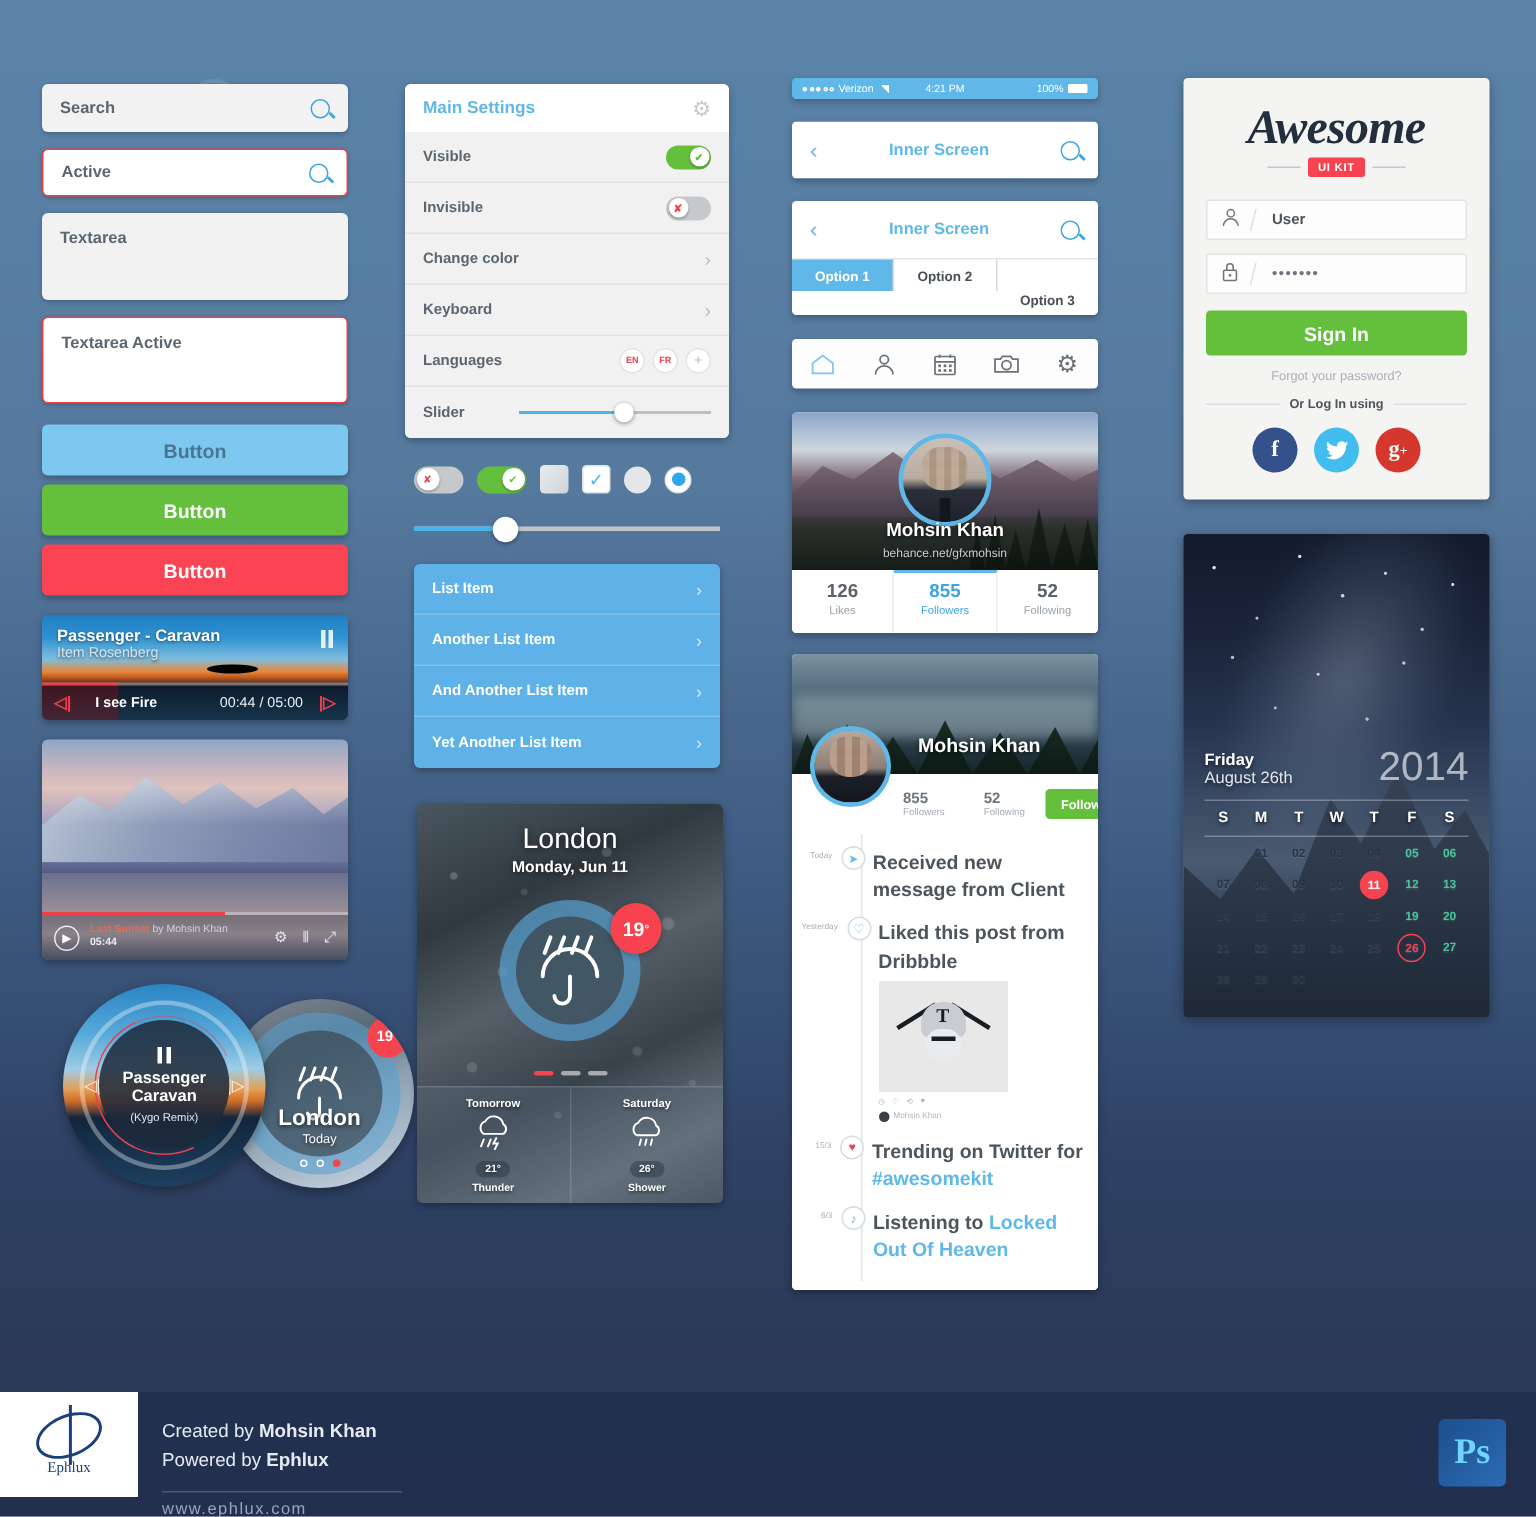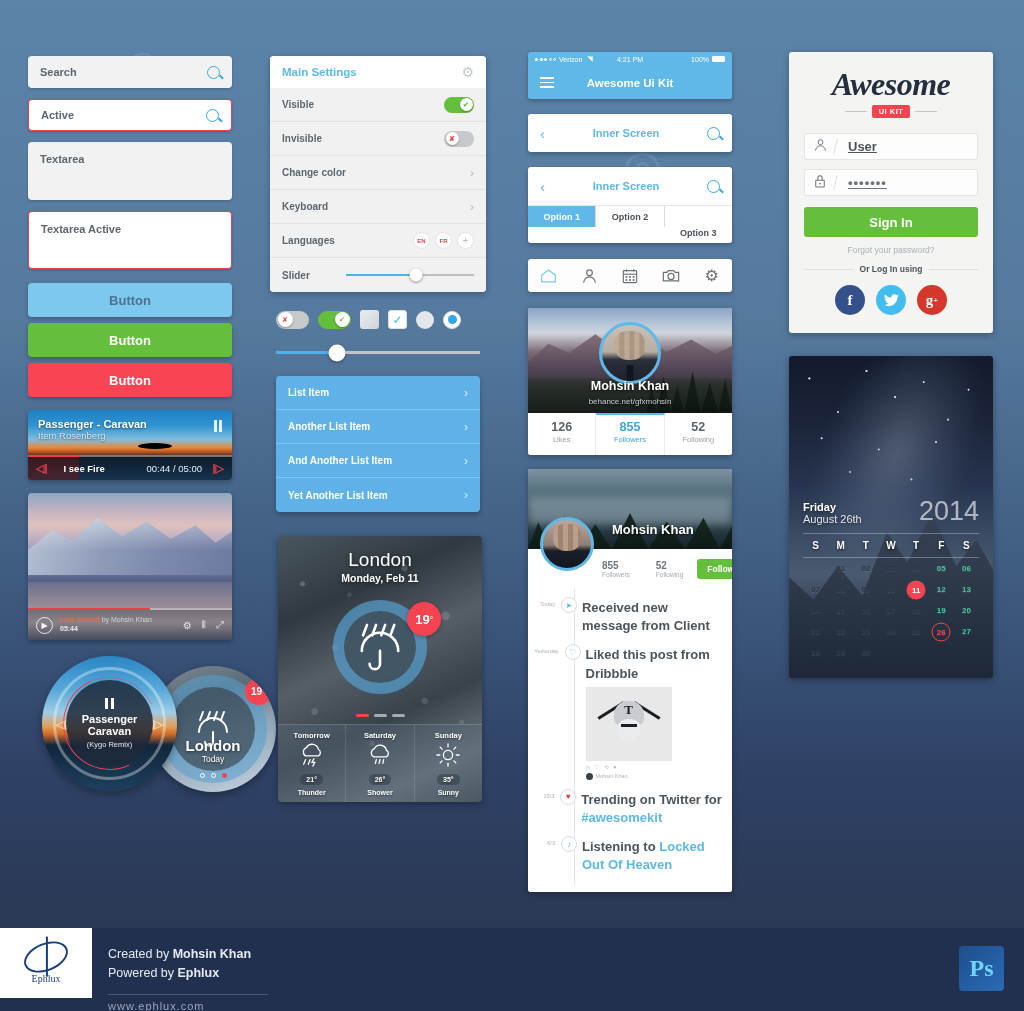--- a/index.html
+++ b/index.html
@@ -314,21 +314,21 @@
   .logo .aw { font-family:"Liberation Serif", serif; font-style:italic; font-weight:bold;
               font-size:32px; color:#232f3e; letter-spacing:-.5px; }
   .logo .sub { display:flex; align-items:center; justify-content:center; gap:5px; margin-top:2px; }
   .logo .sub .ln { width:22px; height:1px; background:#c3c8cd; display:block; position:relative; }
   .logo .sub .bg { background:#f6434f; color:#fff; font-size:7.5px; font-weight:bold; padding:2px 7px;
                    border-radius:2px; letter-spacing:.5px; }
   .lg-fld { height:27px; background:#fdfdfd; border:1px solid #e4e4e2; border-radius:2px;
             display:flex; align-items:center; margin-top:9px; }
   .lg-ic { width:30px; text-align:center; color:#6e757c; font-size:12px; }
   .lg-div { width:1px; height:15px; background:#e0e0de; transform:skewX(-14deg); }
-  .lg-val { padding-left:12px; font-size:13px; font-weight:bold; color:#4c545c;text-decoration:underline; }
+  .lg-val { padding-left:12px; font-size:10px; font-weight:bold; color:#4c545c; }
   .lg-val.pw { letter-spacing:1px; color:#6e757c; }
   .signin { width:100%; height:30px; background:#64bf3c; color:#fff; border:none; border-radius:3px;
             font-size:13px; font-weight:bold; margin-top:11px; font-family:inherit; cursor:pointer; }
   .forgot { text-align:center; font-size:8.5px; color:#a8b0b8; margin-top:8px; }
   .orline { display:flex; align-items:center; gap:7px; margin-top:9px; }
   .orline .ln { flex:1; height:1px; background:#dcdfe2; }
   .orline .tx { font-size:8.5px; font-weight:bold; color:#4c545c; }
   .socials { display:flex; justify-content:center; gap:11px; margin-top:11px; }
   .soc { width:30px; height:30px; border-radius:50%; display:flex; align-items:center; justify-content:center;
          color:#fff; font-weight:bold; font-size:15px; font-family:"Liberation Serif", serif; }
@@ -602,21 +602,21 @@
       <div class="list-item">
         <span>Yet Another List Item</span>
         <span class="chev2">›</span>
       </div>
     </div>
 
     <div class="weather" style="margin-top:24px; margin-left:8px;">
       <div class="drops"></div>
       <div class="w-head">
         <div class="w-city">London</div>
-        <div class="w-date">Monday, Feb 11</div>
+        <div class="w-date">Monday, Jun 11</div>
       </div>
       <div class="w-circ">
         <div class="inner">
           <svg width="52" height="56" viewBox="0 0 40 42">
             <g stroke="#fff" stroke-width="2" fill="none" stroke-linecap="round">
               <line x1="10" y1="4" x2="7" y2="12"></line>
                 <line x1="17" y1="4" x2="14" y2="12"></line>
               <line x1="24" y1="4" x2="21" y2="12"></line>
                 <line x1="31" y1="4" x2="28" y2="12"></line>
               <path d="M6 24 A14 14 0 0 1 34 24"></path>
@@ -658,68 +658,40 @@
               <path d="M8 15 a5 5 0 0 1 1-9 a7 7 0 0 1 13 2 a4 4 0 0 1 0 7 z"></path>
               <line x1="11" y1="18" x2="10" y2="22"></line>
                   <line x1="15" y1="18" x2="14" y2="22"></line>
               <line x1="19" y1="18" x2="18" y2="22"></line>
                 </g>
               </svg>
           </div>
           <div class="tp">26°</div>
           <div class="cd">Shower</div>
         </div>
-        <div class="w-day">
-          <div class="dn">Sunday</div>
-          <div class="ic">
-            <svg width="26" height="24" viewBox="0 0 26 26">
-                <g stroke="#fff" stroke-width="1.4" fill="none" stroke-linecap="round">
-              <circle cx="13" cy="13" r="5"></circle>
-              <line x1="13" y1="1" x2="13" y2="4"></line>
-                  <line x1="13" y1="22" x2="13" y2="25"></line>
-              <line x1="1" y1="13" x2="4" y2="13"></line>
-                  <line x1="22" y1="13" x2="25" y2="13"></line>
-              <line x1="4.5" y1="4.5" x2="6.6" y2="6.6"></line>
-                  <line x1="19.4" y1="19.4" x2="21.5" y2="21.5"></line>
-              <line x1="21.5" y1="4.5" x2="19.4" y2="6.6"></line>
-                  <line x1="6.6" y1="19.4" x2="4.5" y2="21.5"></line>
-                </g>
-              </svg>
-          </div>
-          <div class="tp">35°</div>
-          <div class="cd">Sunny</div>
-        </div>
       </div>
     </div>
   </div>
 
   <div class="col" style="left:528px; top:52px;">
 
     <div class="phone">
       <div class="statusbar" style="position:relative;">
         <span class="sb-dots">
           <i></i>
             <i></i>
             <i></i>
             <i class="hollow"></i>
             <i class="hollow"></i>
           </span>
         <span>Verizon</span>
         <span style="margin-left:5px">◥</span>
         <span class="sb-time">4:21 PM</span>
         <span style="margin-left:auto">100%</span>
         <span style="margin-left:3px; width:13px; height:6px; border:1px solid #fff; border-radius:1px; background:#fff;"></span>
-      </div>
-      <div class="navbar">
-        <span class="burger">
-            <i></i>
-            <i></i>
-            <i></i>
-          </span>
-        <span>Awesome Ui Kit</span>
       </div>
     </div>
 
     <div class="phone" style="margin-top:15px;">
       <div class="inner-bar">
         <span class="back">‹</span>
         <span class="t">Inner Screen</span>
         <span class="mag"></span>
       </div>
     </div>

